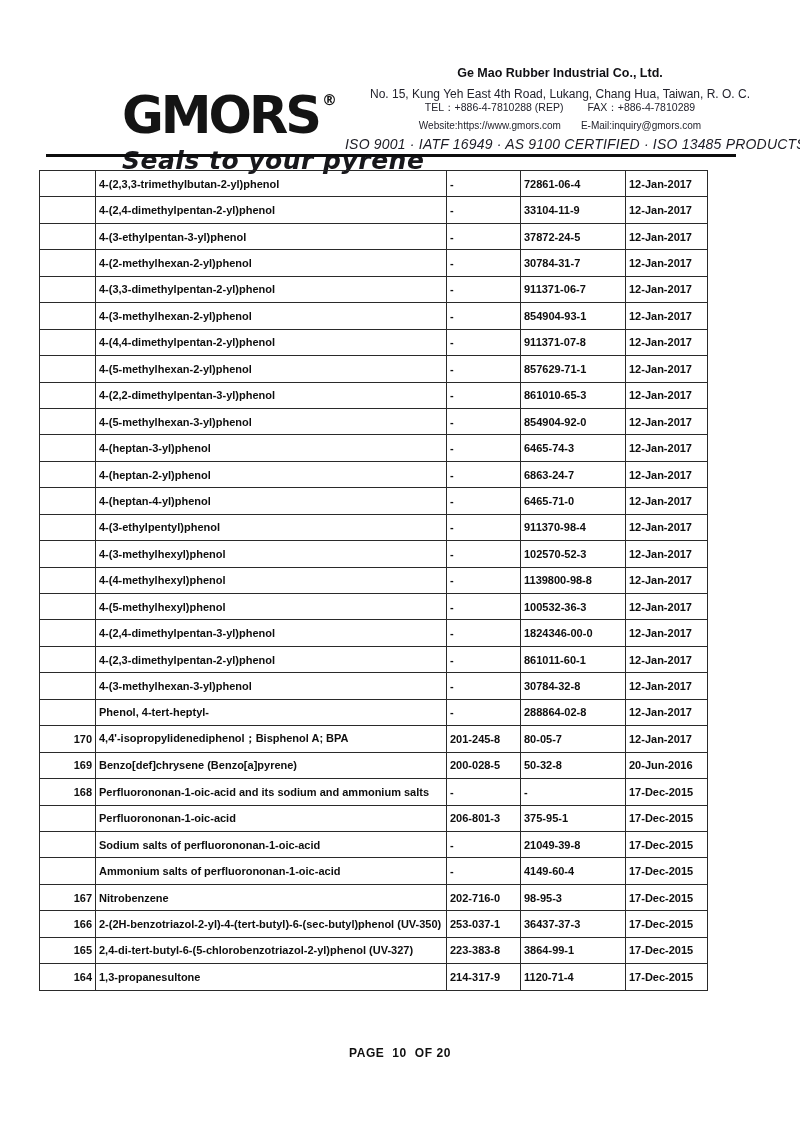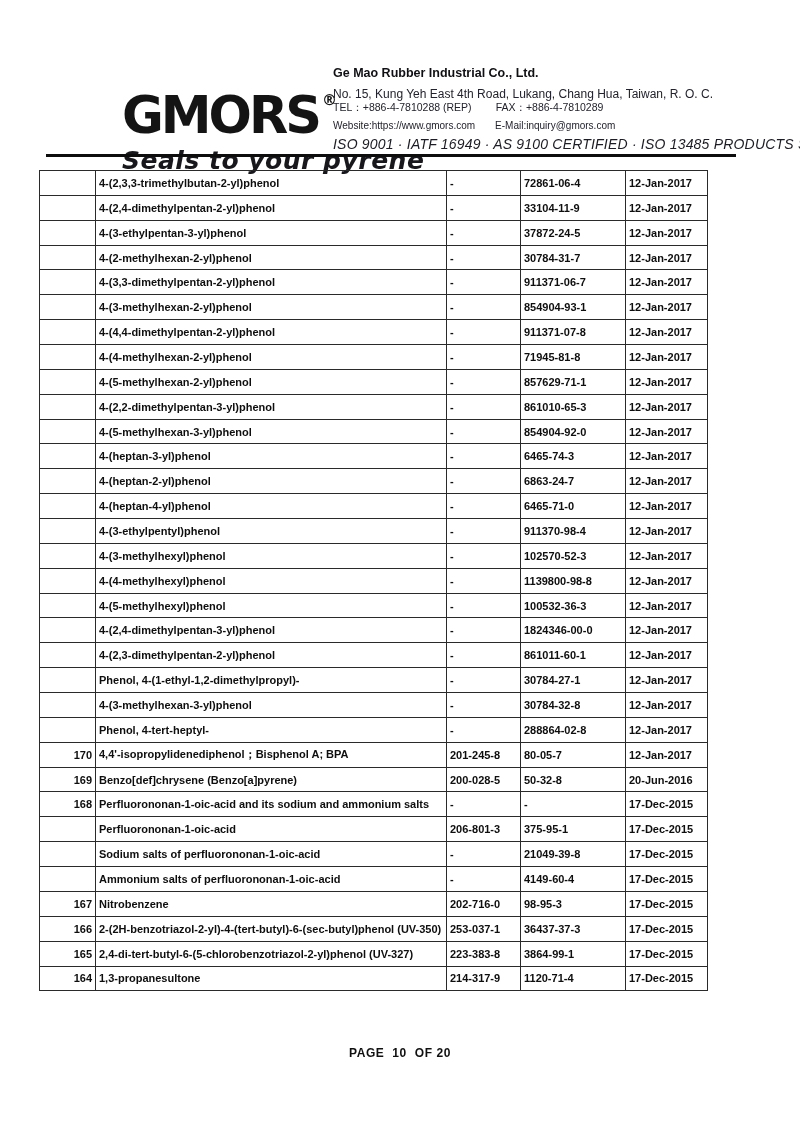--- a/index.html
+++ b/index.html
@@ -31,21 +31,21 @@
   .tagline {
     font-family: "DejaVu Sans", sans-serif;
     font-style: italic;
     font-weight: bold;
     font-size: 25px;
     letter-spacing: 0.5px;
     color: #18181c;
     margin-top: 2px;
     white-space: nowrap;
   }
-  .info-block { position: absolute; left: 333px; top: 66px; width: 430px; }
+  .info-block { position: absolute; left: 345px; top: 66px; width: 430px; text-align: center; }
   .company-name { font-size: 12.5px; font-weight: bold; color: #101014; margin-bottom: 7px; white-space: nowrap; }
   .address-line { font-size: 12px; color: #23232d; white-space: nowrap; }
   .telfax-line { font-size: 10.5px; color: #23232d; margin-bottom: 5px; white-space: nowrap; }
   .telfax-line .sp1 { margin-right: 24px; }
   .webmail-line { font-size: 10px; color: #23232d; margin-bottom: 5px; white-space: nowrap; }
   .webmail-line .sp1 { margin-right: 20px; }
   .certs-line { font-size: 14px; font-style: italic; color: #1c1c24; white-space: nowrap; letter-spacing: 0.2px; }
   .header-rule {
     position: absolute; left: 46px; top: 154px;
     width: 690px; height: 3px; background: #0d0d0d;
@@ -165,27 +165,20 @@
         </tr>
         <tr>
           <td class="cell-no"></td>
           <td class="cell-name">4-(4,4-dimethylpentan-2-yl)phenol</td>
           <td class="cell-ec">-</td>
           <td class="cell-cas">911371-07-8</td>
           <td class="cell-date">12-Jan-2017</td>
         </tr>
         <tr>
           <td class="cell-no"></td>
-          <td class="cell-name">4-(4-methylhexan-2-yl)phenol</td>
-          <td class="cell-ec">-</td>
-          <td class="cell-cas">71945-81-8</td>
-          <td class="cell-date">12-Jan-2017</td>
-        </tr>
-        <tr>
-          <td class="cell-no"></td>
           <td class="cell-name">4-(5-methylhexan-2-yl)phenol</td>
           <td class="cell-ec">-</td>
           <td class="cell-cas">857629-71-1</td>
           <td class="cell-date">12-Jan-2017</td>
         </tr>
         <tr>
           <td class="cell-no"></td>
           <td class="cell-name">4-(2,2-dimethylpentan-3-yl)phenol</td>
           <td class="cell-ec">-</td>
           <td class="cell-cas">861010-65-3</td>
@@ -252,27 +245,20 @@
           <td class="cell-name">4-(2,4-dimethylpentan-3-yl)phenol</td>
           <td class="cell-ec">-</td>
           <td class="cell-cas">1824346-00-0</td>
           <td class="cell-date">12-Jan-2017</td>
         </tr>
         <tr>
           <td class="cell-no"></td>
           <td class="cell-name">4-(2,3-dimethylpentan-2-yl)phenol</td>
           <td class="cell-ec">-</td>
           <td class="cell-cas">861011-60-1</td>
-          <td class="cell-date">12-Jan-2017</td>
-        </tr>
-        <tr>
-          <td class="cell-no"></td>
-          <td class="cell-name">Phenol, 4-(1-ethyl-1,2-dimethylpropyl)-</td>
-          <td class="cell-ec">-</td>
-          <td class="cell-cas">30784-27-1</td>
           <td class="cell-date">12-Jan-2017</td>
         </tr>
         <tr>
           <td class="cell-no"></td>
           <td class="cell-name">4-(3-methylhexan-3-yl)phenol</td>
           <td class="cell-ec">-</td>
           <td class="cell-cas">30784-32-8</td>
           <td class="cell-date">12-Jan-2017</td>
         </tr>
         <tr>

